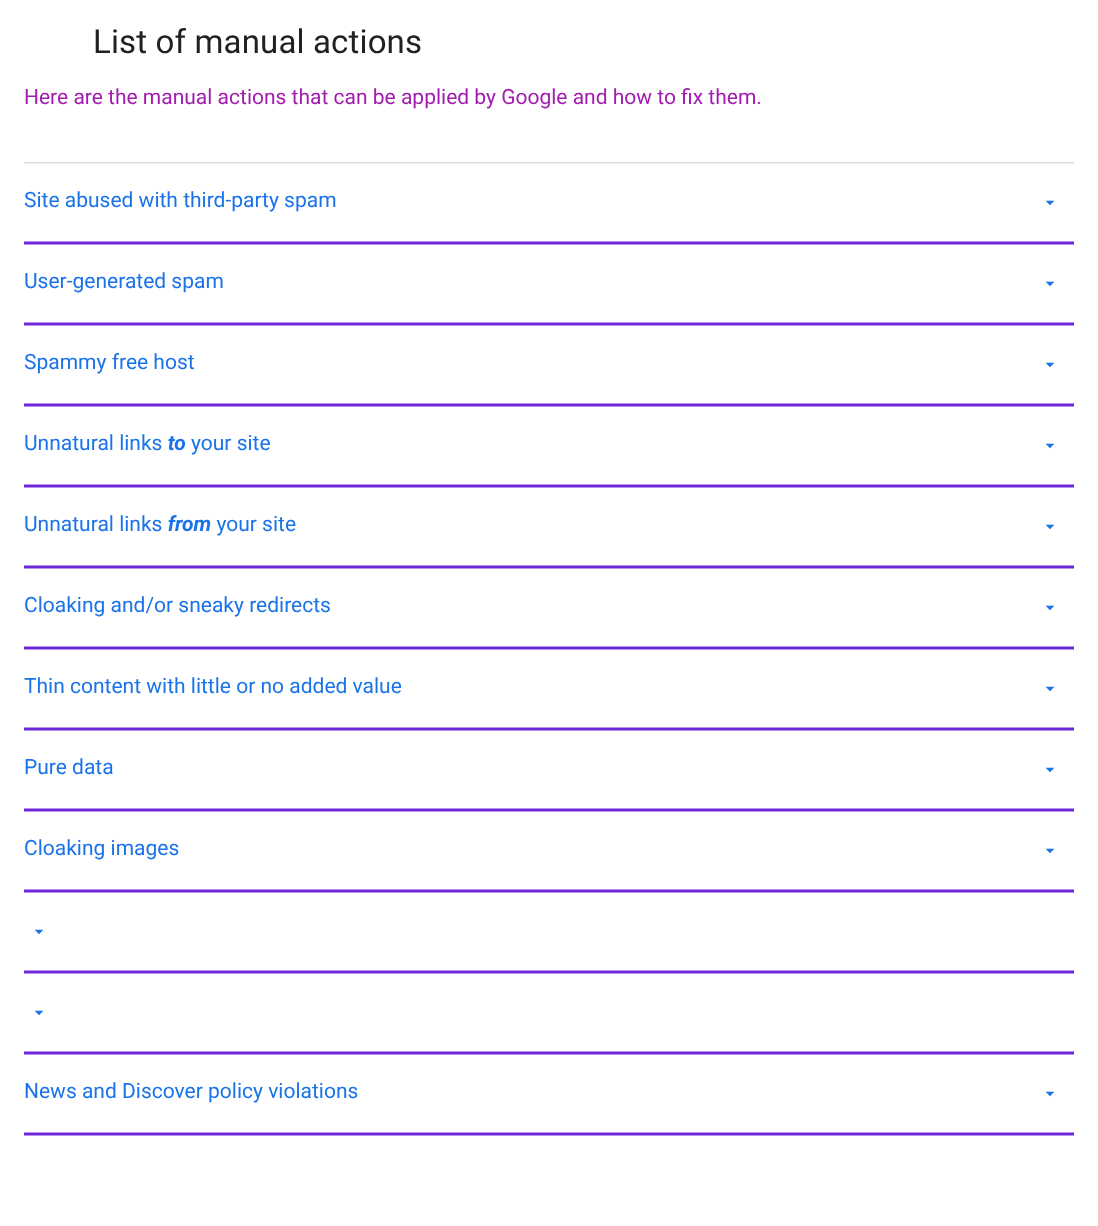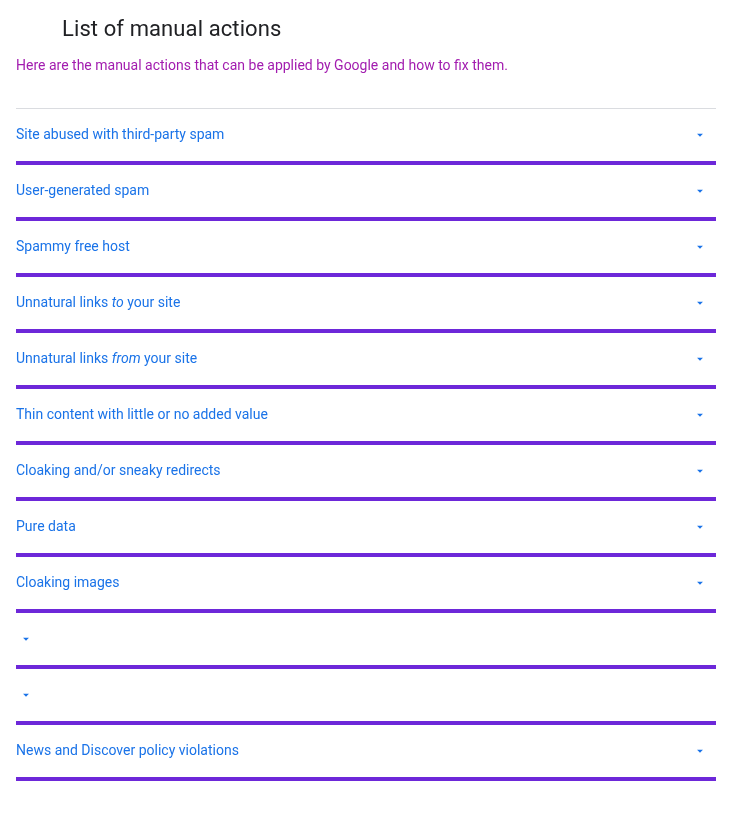--- a/index.html
+++ b/index.html
@@ -25,35 +25,35 @@
     .page-description {
       font-size: 14px;
       color: #a21caf;
       margin-bottom: 32px;
       line-height: 1.5;
     }
     .accordion {
       border-top: 1px solid #dadce0;
     }
     .accordion-item {
-      border-bottom: 4px solid #6d28d9;
+      border-bottom: 2px solid #6d28d9;
       display: flex;
       align-items: center;
       justify-content: space-between;
       padding: 16px 4px 16px 0;
       cursor: pointer;
     }
     .accordion-label {
       font-size: 14px;
       color: #1a73e8;
       line-height: 1.4;
     }
     .accordion-label em {
       font-style: italic;
-      font-weight: 400;
+      font-weight: 700;
     }
     .chevron {
       flex-shrink: 0;
       width: 20px;
       height: 20px;
       display: flex;
       align-items: center;
       justify-content: center;
       margin-right: 2px;
     }
@@ -104,29 +104,29 @@
     </div>
     <div class="accordion-item">
       <span class="accordion-label">Unnatural links <em>from</em> your site</span>
       <span class="chevron">
         <svg viewBox="0 0 24 24">
           <path d="M7 10l5 5 5-5z"></path>
         </svg>
       </span>
     </div>
     <div class="accordion-item">
-      <span class="accordion-label">Thin content with little or no added value</span>
+      <span class="accordion-label">Cloaking and/or sneaky redirects</span>
       <span class="chevron">
         <svg viewBox="0 0 24 24">
           <path d="M7 10l5 5 5-5z"></path>
         </svg>
       </span>
     </div>
     <div class="accordion-item">
-      <span class="accordion-label">Cloaking and/or sneaky redirects</span>
+      <span class="accordion-label">Thin content with little or no added value</span>
       <span class="chevron">
         <svg viewBox="0 0 24 24">
           <path d="M7 10l5 5 5-5z"></path>
         </svg>
       </span>
     </div>
     <div class="accordion-item">
       <span class="accordion-label">Pure data</span>
       <span class="chevron">
         <svg viewBox="0 0 24 24">

